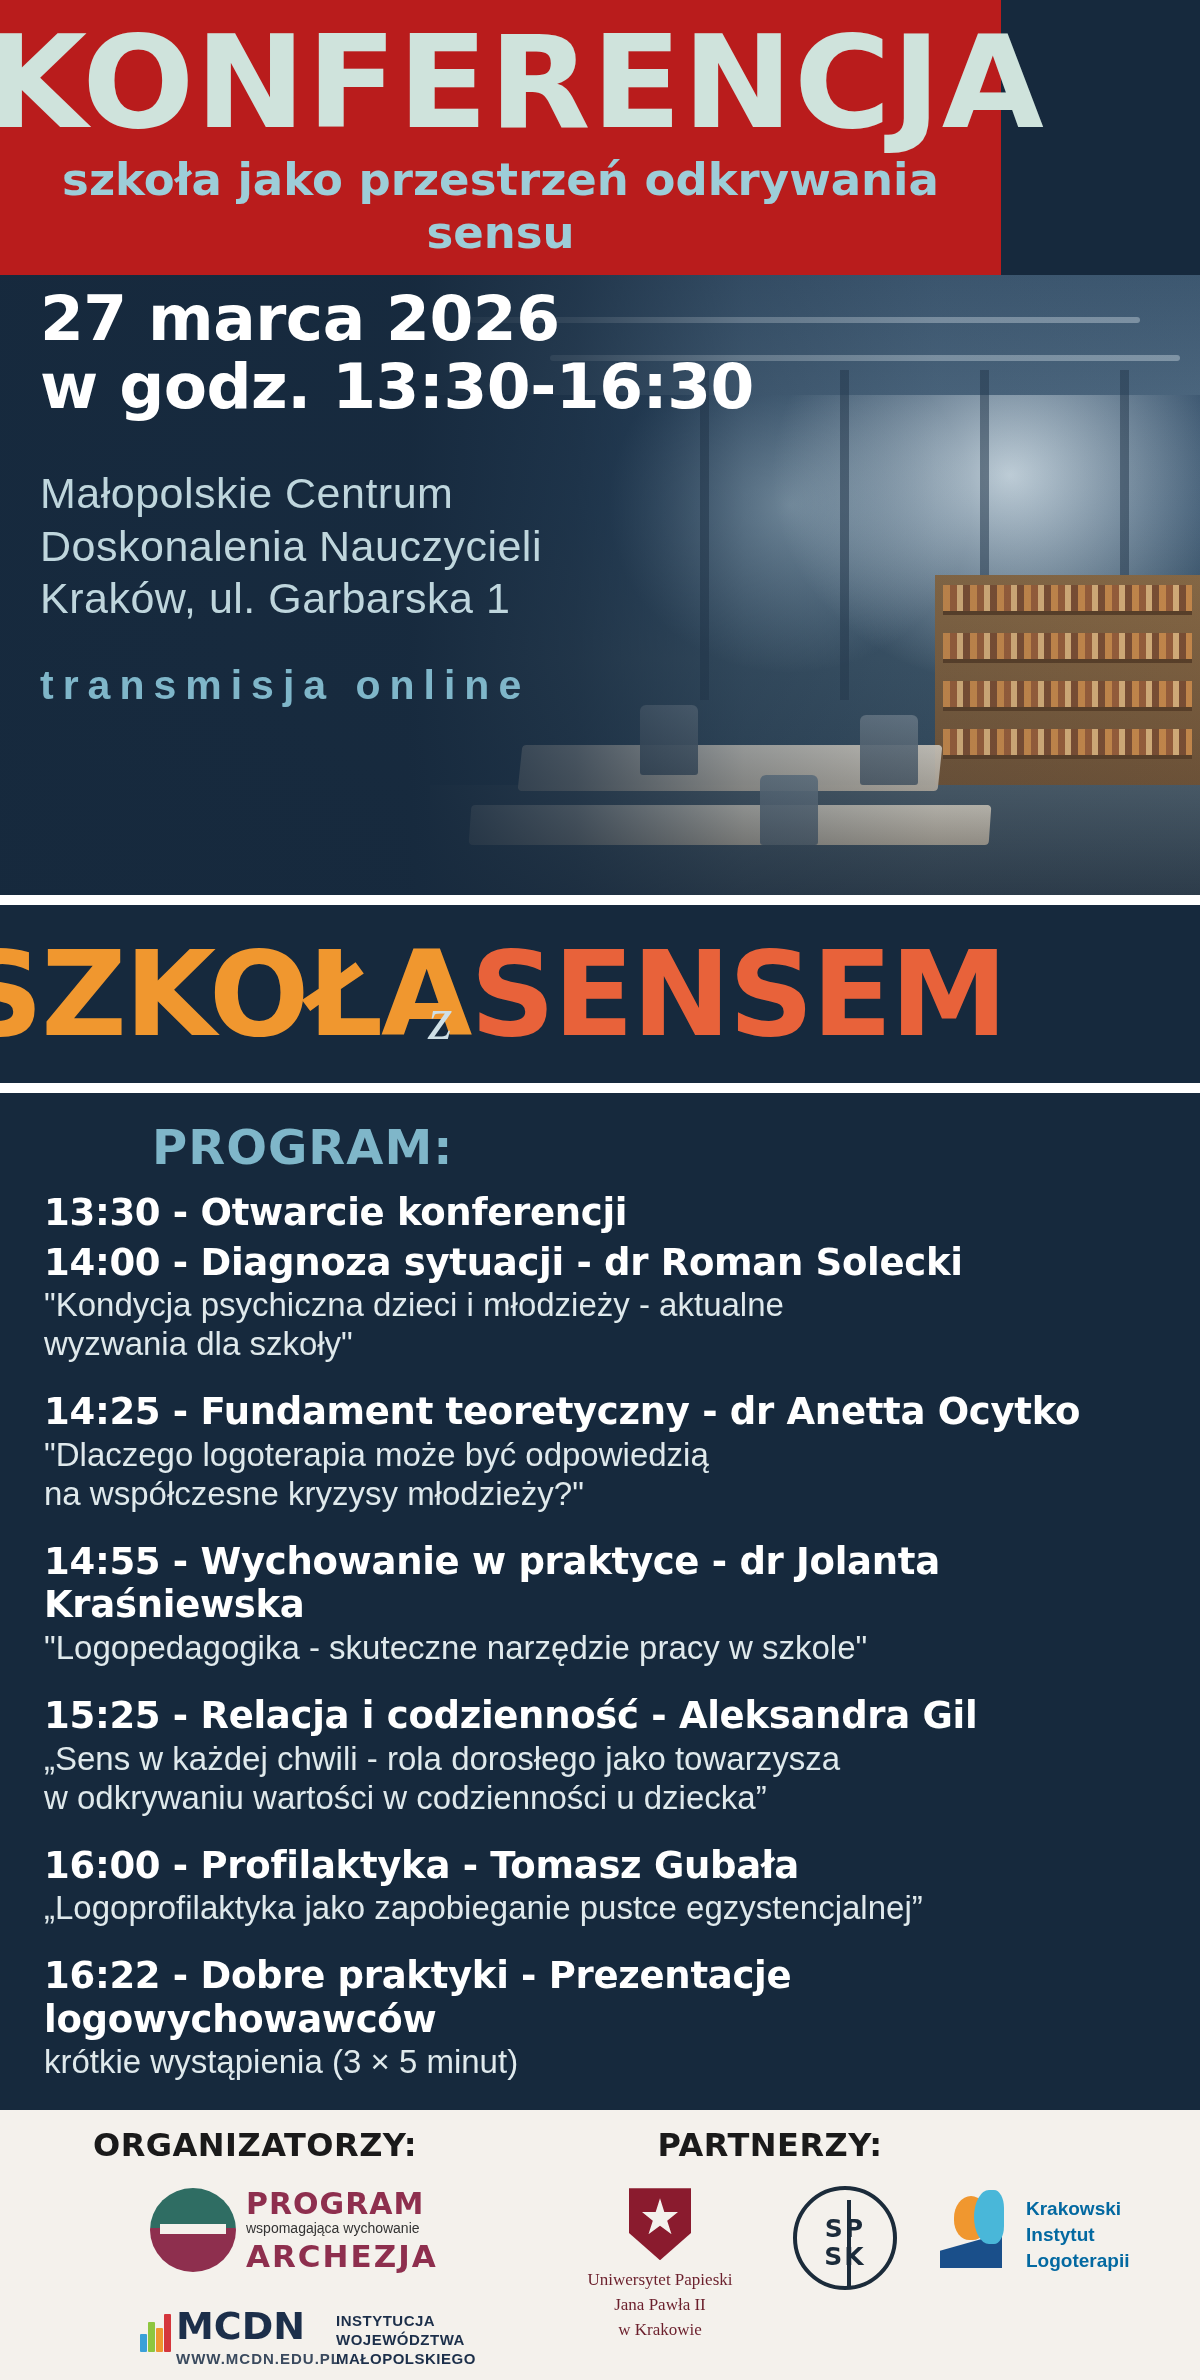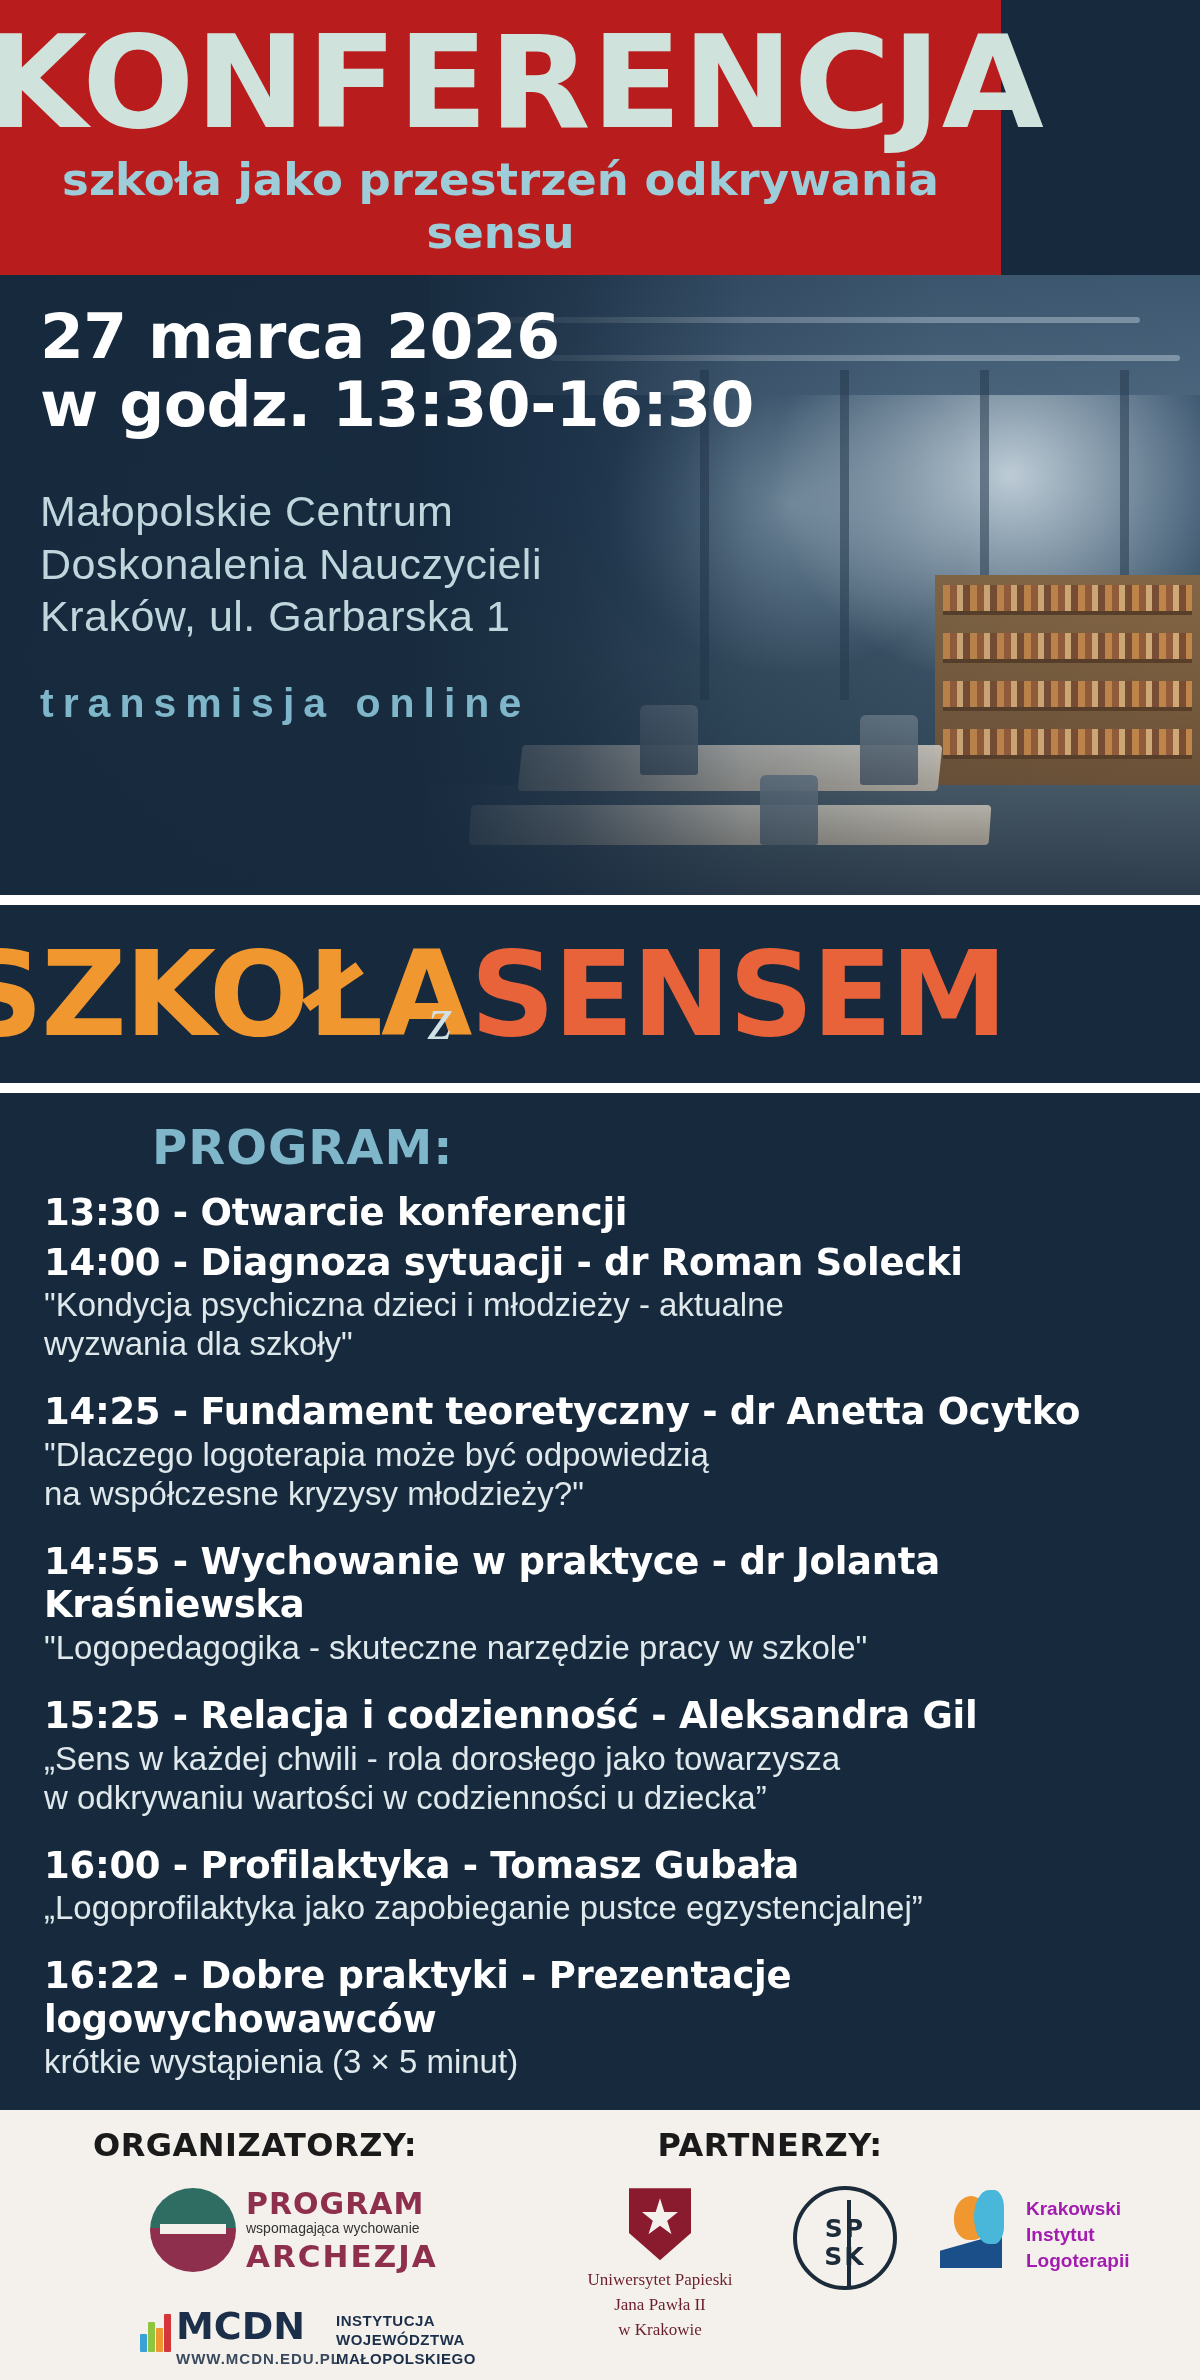--- a/index.html
+++ b/index.html
@@ -124,21 +124,21 @@
       rgba(22,41,61,0.99) 0%,
       rgba(22,41,61,0.97) 34%,
       rgba(22,41,61,0.72) 48%,
       rgba(22,41,61,0.30) 62%,
       rgba(22,41,61,0.10) 78%,
       rgba(22,41,61,0.05) 100%);
   }
   .hero-text {
     position: absolute;
     left: 40px;
-    top: 28px;
+    top: 10px;
     width: 720px;
     z-index: 5;
   }
   .date-line {
     color: #ffffff;
     font-family: "DejaVu Sans", sans-serif;
     font-weight: 700;
     font-size: 63px;
     line-height: 1.08;
     letter-spacing: -0.5px;
@@ -353,21 +353,21 @@
     position: absolute; left: 14px; top: 6px; width: 34px; height: 44px;
     background: #f0972f; border-radius: 50% 50% 45% 45%;
   }
   .kil-cyan {
     position: absolute; left: 34px; top: 0; width: 30px; height: 54px;
     background: #49b7d9; border-radius: 60% 40% 40% 60%;
   }
   .kil-txt {
     position: absolute; left: 86px; top: 6px;
     font-family: "Liberation Sans", sans-serif; font-weight: 700; font-size: 19px;
-    color: #a21caf; line-height: 1.35;
+    color: #0369a1; line-height: 1.35;
   }
 </style>
 </head>
 <body>
 
 <div class="poster">
 
   <div class="header">
     <div class="title-main">KONFERENCJA</div>
     <div class="title-sub">szkoła jako przestrzeń odkrywania sensu</div>

